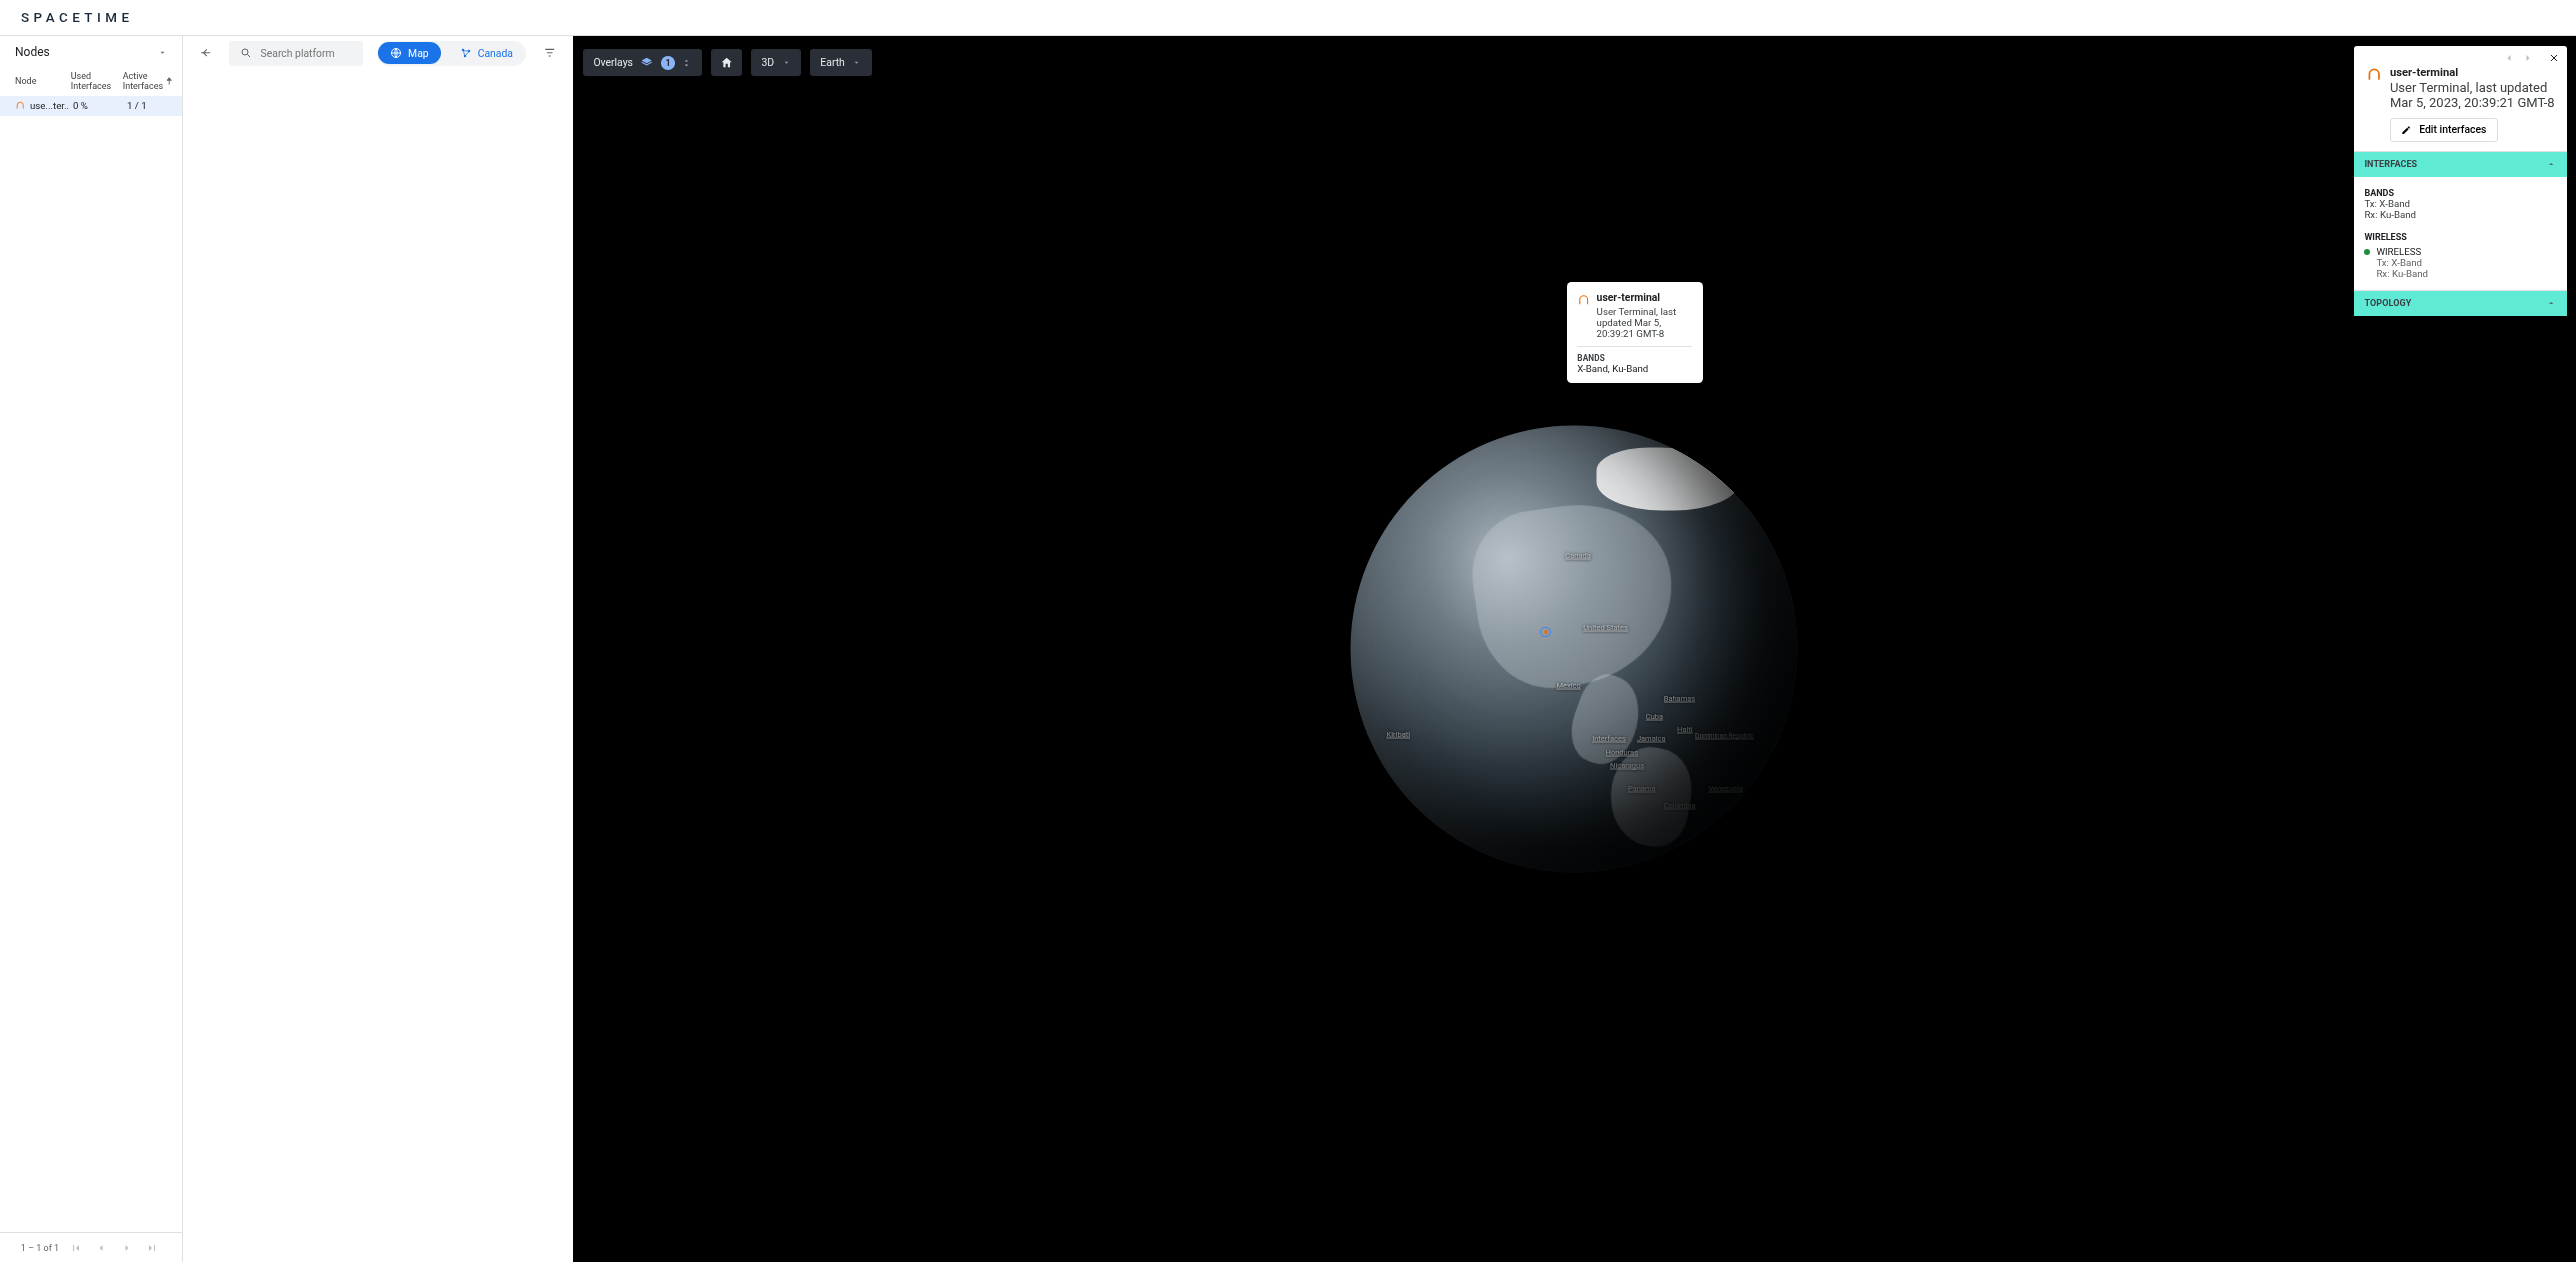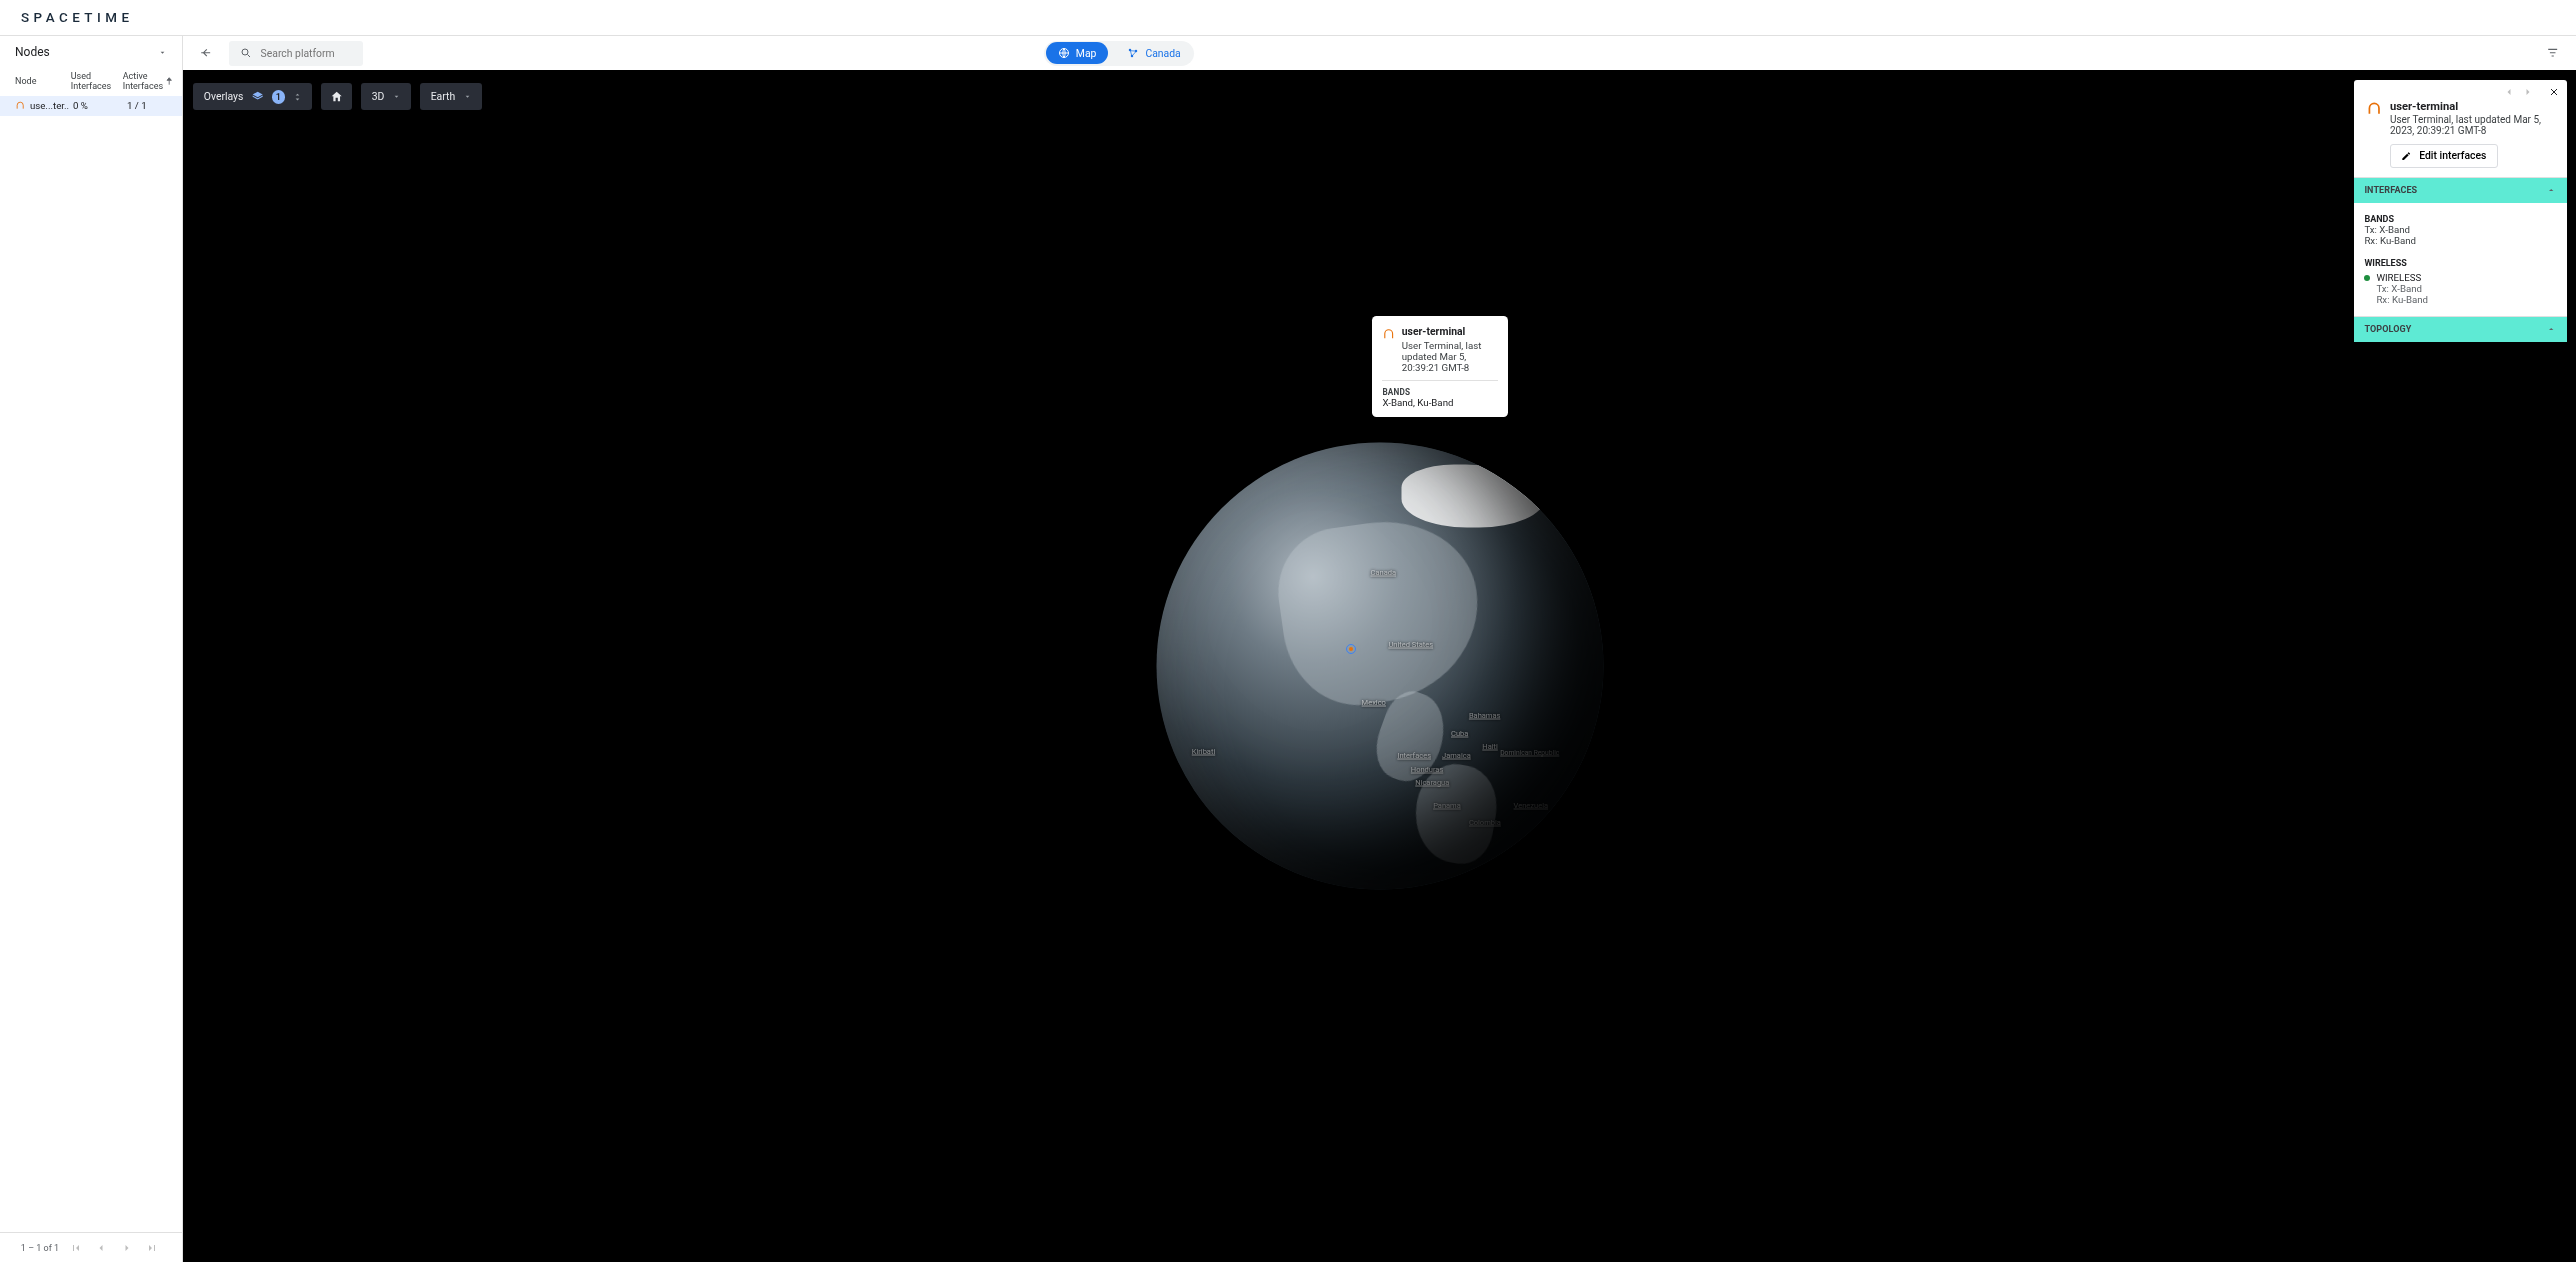--- a/index.html
+++ b/index.html
@@ -23,21 +23,21 @@
   .sb-row { display: flex; align-items: center; padding: 4.5px 6px 4.5px 15px; background: #e8f0fe; font-size: 9.7px; }
   .sb-row .sb-col-node { display:flex; align-items:center; gap:4.5px; overflow:hidden; white-space:nowrap; }
   .node-icon { width:10.4px; height:10.4px; }
   .node-icon path { stroke:#e8710a; stroke-width:2; fill:none; }
 
   .sb-footer { margin-top:auto; border-top:0.7px solid #e0e0e0; height:30px; display:flex; align-items:center; justify-content:center; gap:7.5px; font-size:9px; color:#5f6368; }
   .pagebtn { color:#bdbdbd; padding:1.5px 3px; }
   .pagebtn svg{display:block;}
 
   
-  .main { flex:1; display:flex; flex-direction:column; min-width:0; }
+  .main { flex:1; display:flex; flex-direction:row; min-width:0; }
   .toolbar { height: 34px; display:flex; align-items:center; padding: 0 13.4px; gap: 13.4px; }
   .back-btn { color:#5f6368; padding:3px; cursor:pointer; }
   .search { display:flex; align-items:center; gap:9px; background:#f1f3f4; border-radius:3px; padding:0 10.4px; height:25px; width: 134px; }
   .search input { border:none; background:transparent; outline:none; font-size:10.4px; width:100%; color:#3c4043; }
   .search .sicon { color:#5f6368; }
   .tb-center { margin:6px auto; display:flex; align-items:center; background:#f1f3f4; border-radius:745px; padding:1.5px; gap:7px; }
   .pill { display:flex; align-items:center; gap:6px; padding:4.5px 12px; border-radius:745px; font-size:10.4px; cursor:pointer; }
   .pill.active { background:#1a73e8; color:#fff; }
   .pill.inactive { color:#1a73e8; }
   .filter-btn { color:#5f6368; padding:3px; margin-left:auto; cursor:pointer; }
@@ -81,21 +81,21 @@
   .map-tip .val { font-size:9.7px; }
 
   
   .rpanel { position:absolute; top:10.4px; right:9px; width:213px; background:#fff; border-radius:3px; box-shadow:0 1.5px 7.5px rgba(0,0,0,0.25); font-size:9.7px; }
   .rp-nav { display:flex; justify-content:flex-end; gap:4.5px; padding:4.5px 6px 0; }
   .rp-nav .nbtn { color:#5f6368; padding:1.5px; cursor:pointer; }
   .rp-nav .nbtn.disabled { color:#bdbdbd; }
   .rp-head { padding: 0 12px 9px; }
   .rp-head .row1 { display:flex; gap:7.5px; align-items:flex-start; }
   .rp-title { font-size:11.2px; font-weight:700; }
-  .rp-sub { font-size:10px; color:#3c4043; margin-top:1.5px; }
+  .rp-sub { font-size:13px; color:#3c4043; margin-top:1.5px; }
   .rp-edit { margin-top:7.5px; display:inline-flex; align-items:center; gap:7.5px; border:0.7px solid #dadce0; border-radius:3px; padding:4.5px 10.4px; font-size:10.4px; font-weight:500; cursor:pointer; background:#fff; }
   .rp-section { border-top:0.7px solid #e0e0e0; }
   .rp-sh { background:#5eead4; padding:7.5px 10.4px; font-size:9px; font-weight:700; color:#3c4043; display:flex; justify-content:space-between; align-items:flex-start; cursor:pointer; letter-spacing:0.1px;}
   .rp-sh .chev { color:#5f6368; }
   .rp-body { padding:9px 10.4px 10.4px; }
   .kvh { font-size:9px; font-weight:700; margin-top:1.5px; }
   .kv { font-size:9.7px; color:#3c4043; }
   .wl-row { display:flex; align-items:center; gap:6px; margin-top:10.4px; }
   .dot { width:6px; height:6px; border-radius:50%; background:#1e8e3e; }
   .wl-sub { margin-left:12px; color:#5f6368; font-size:9.7px; }

